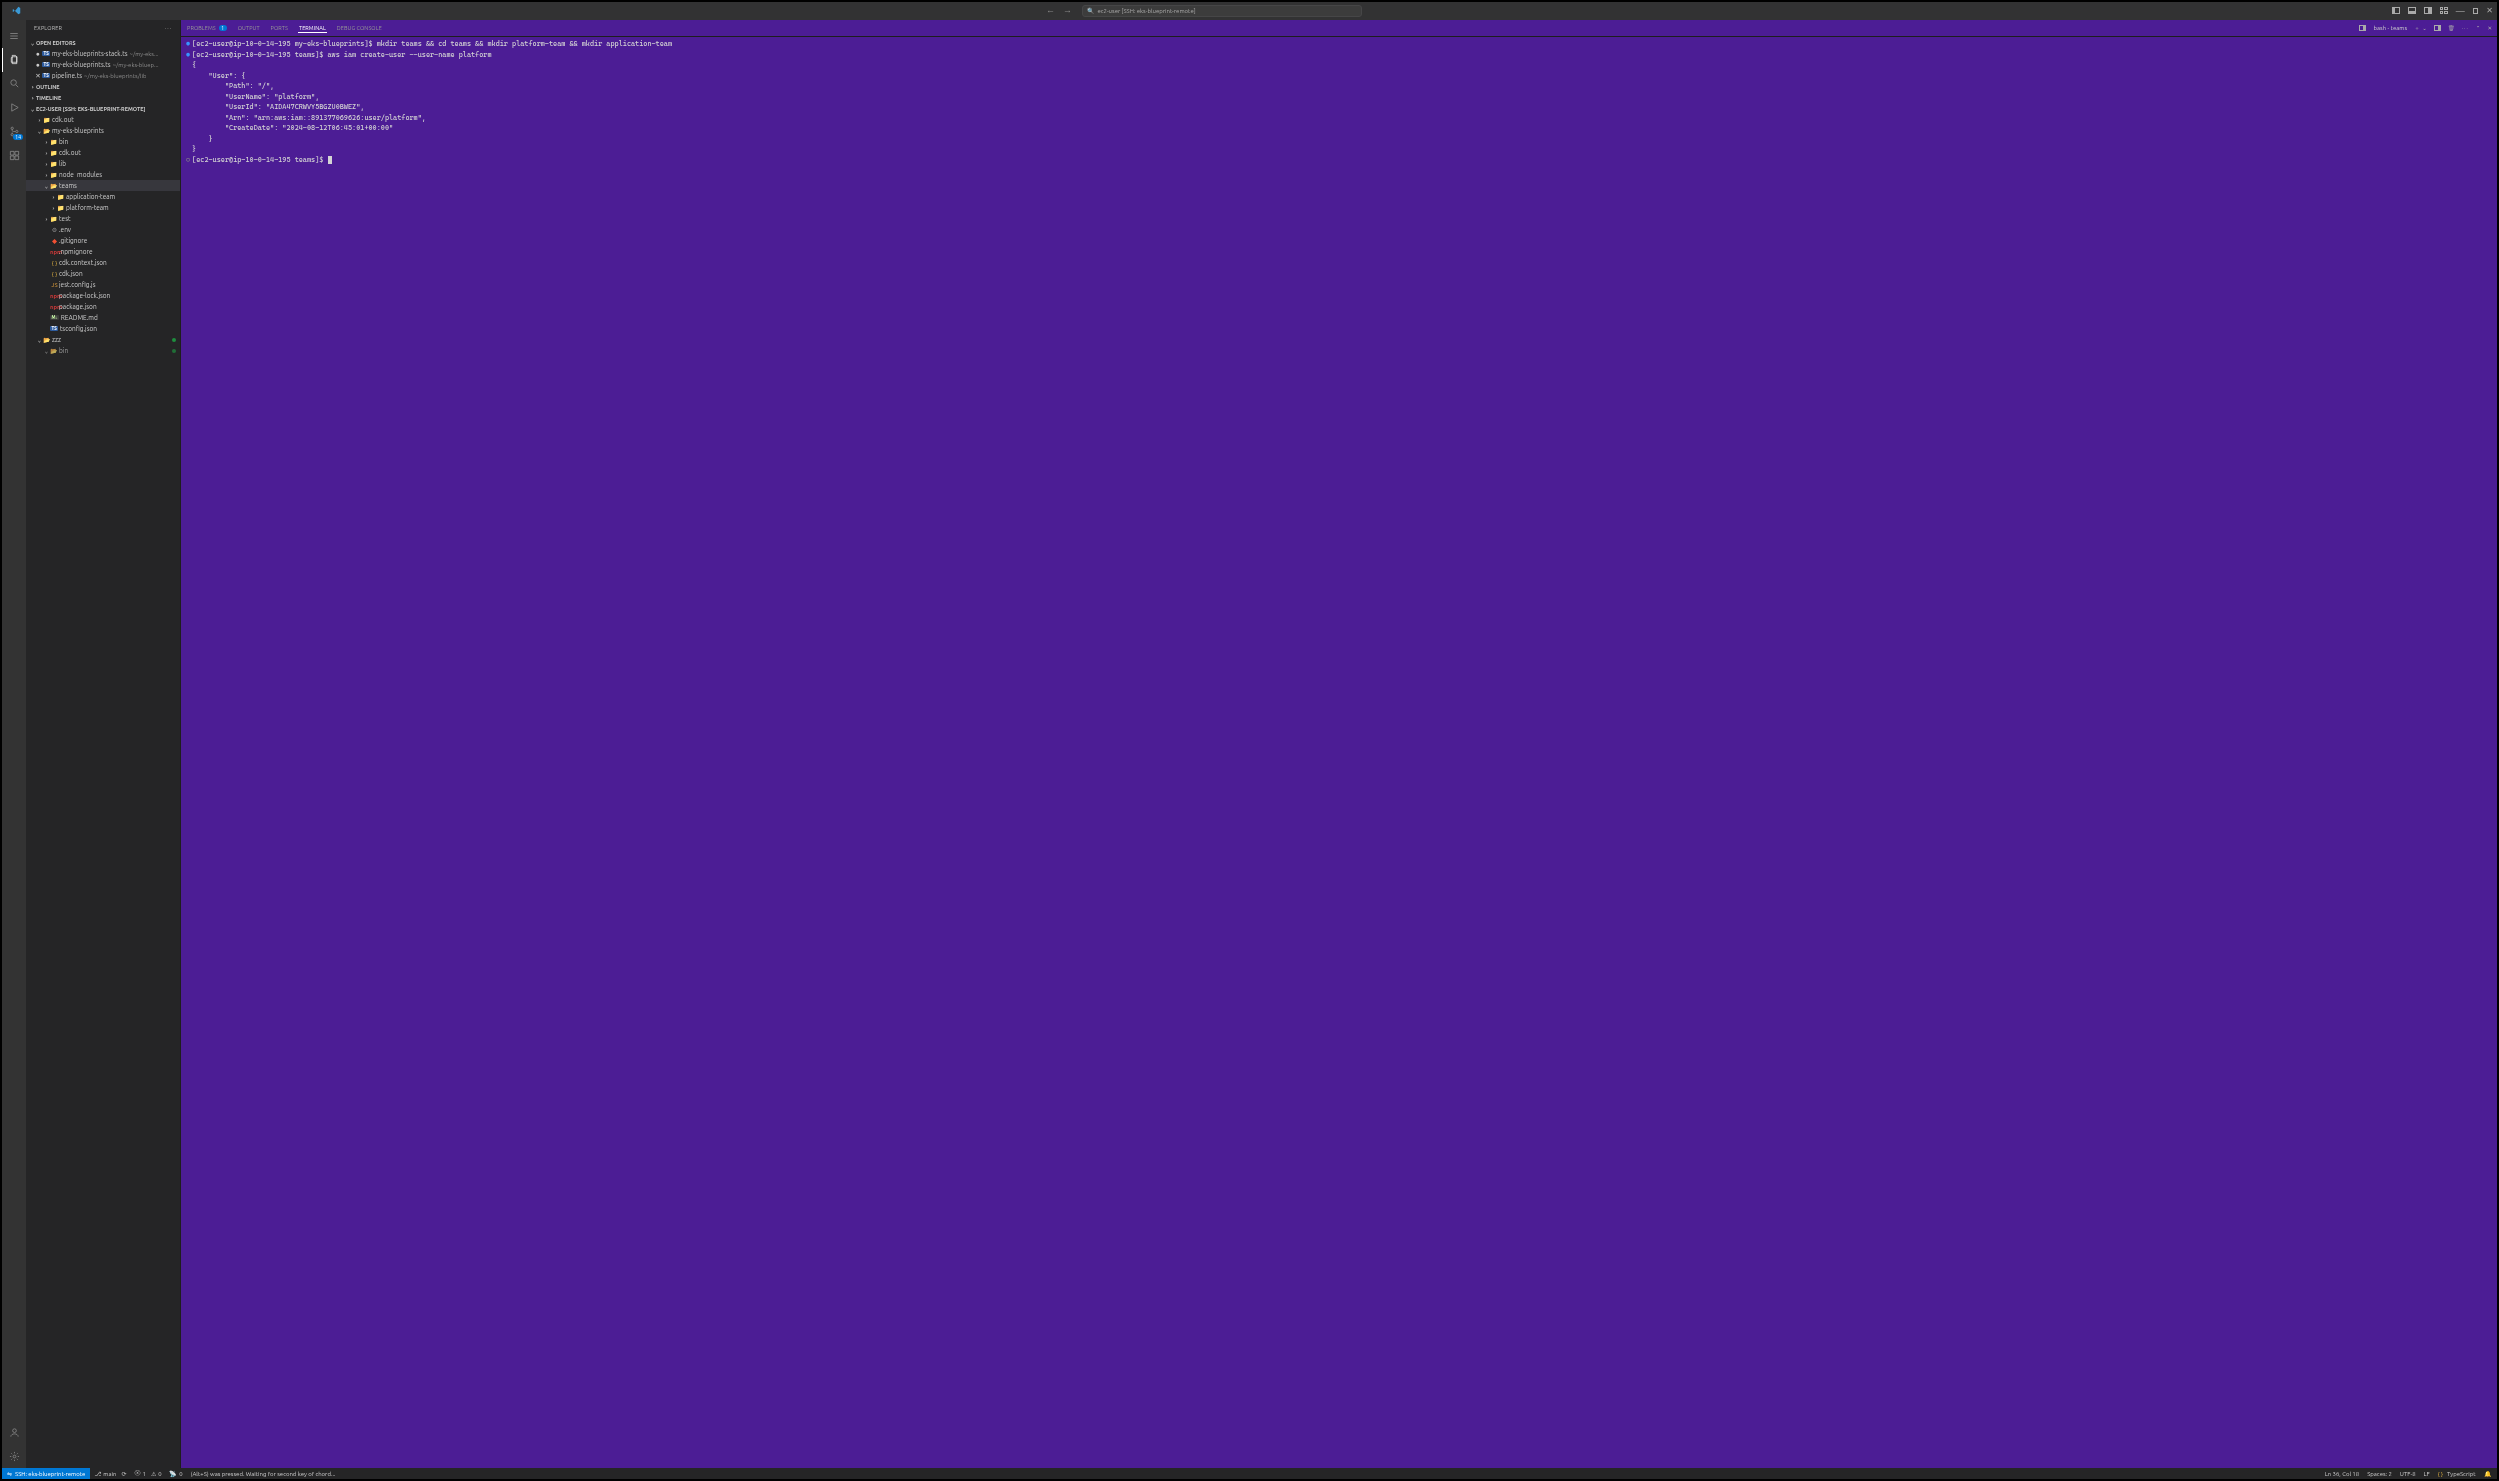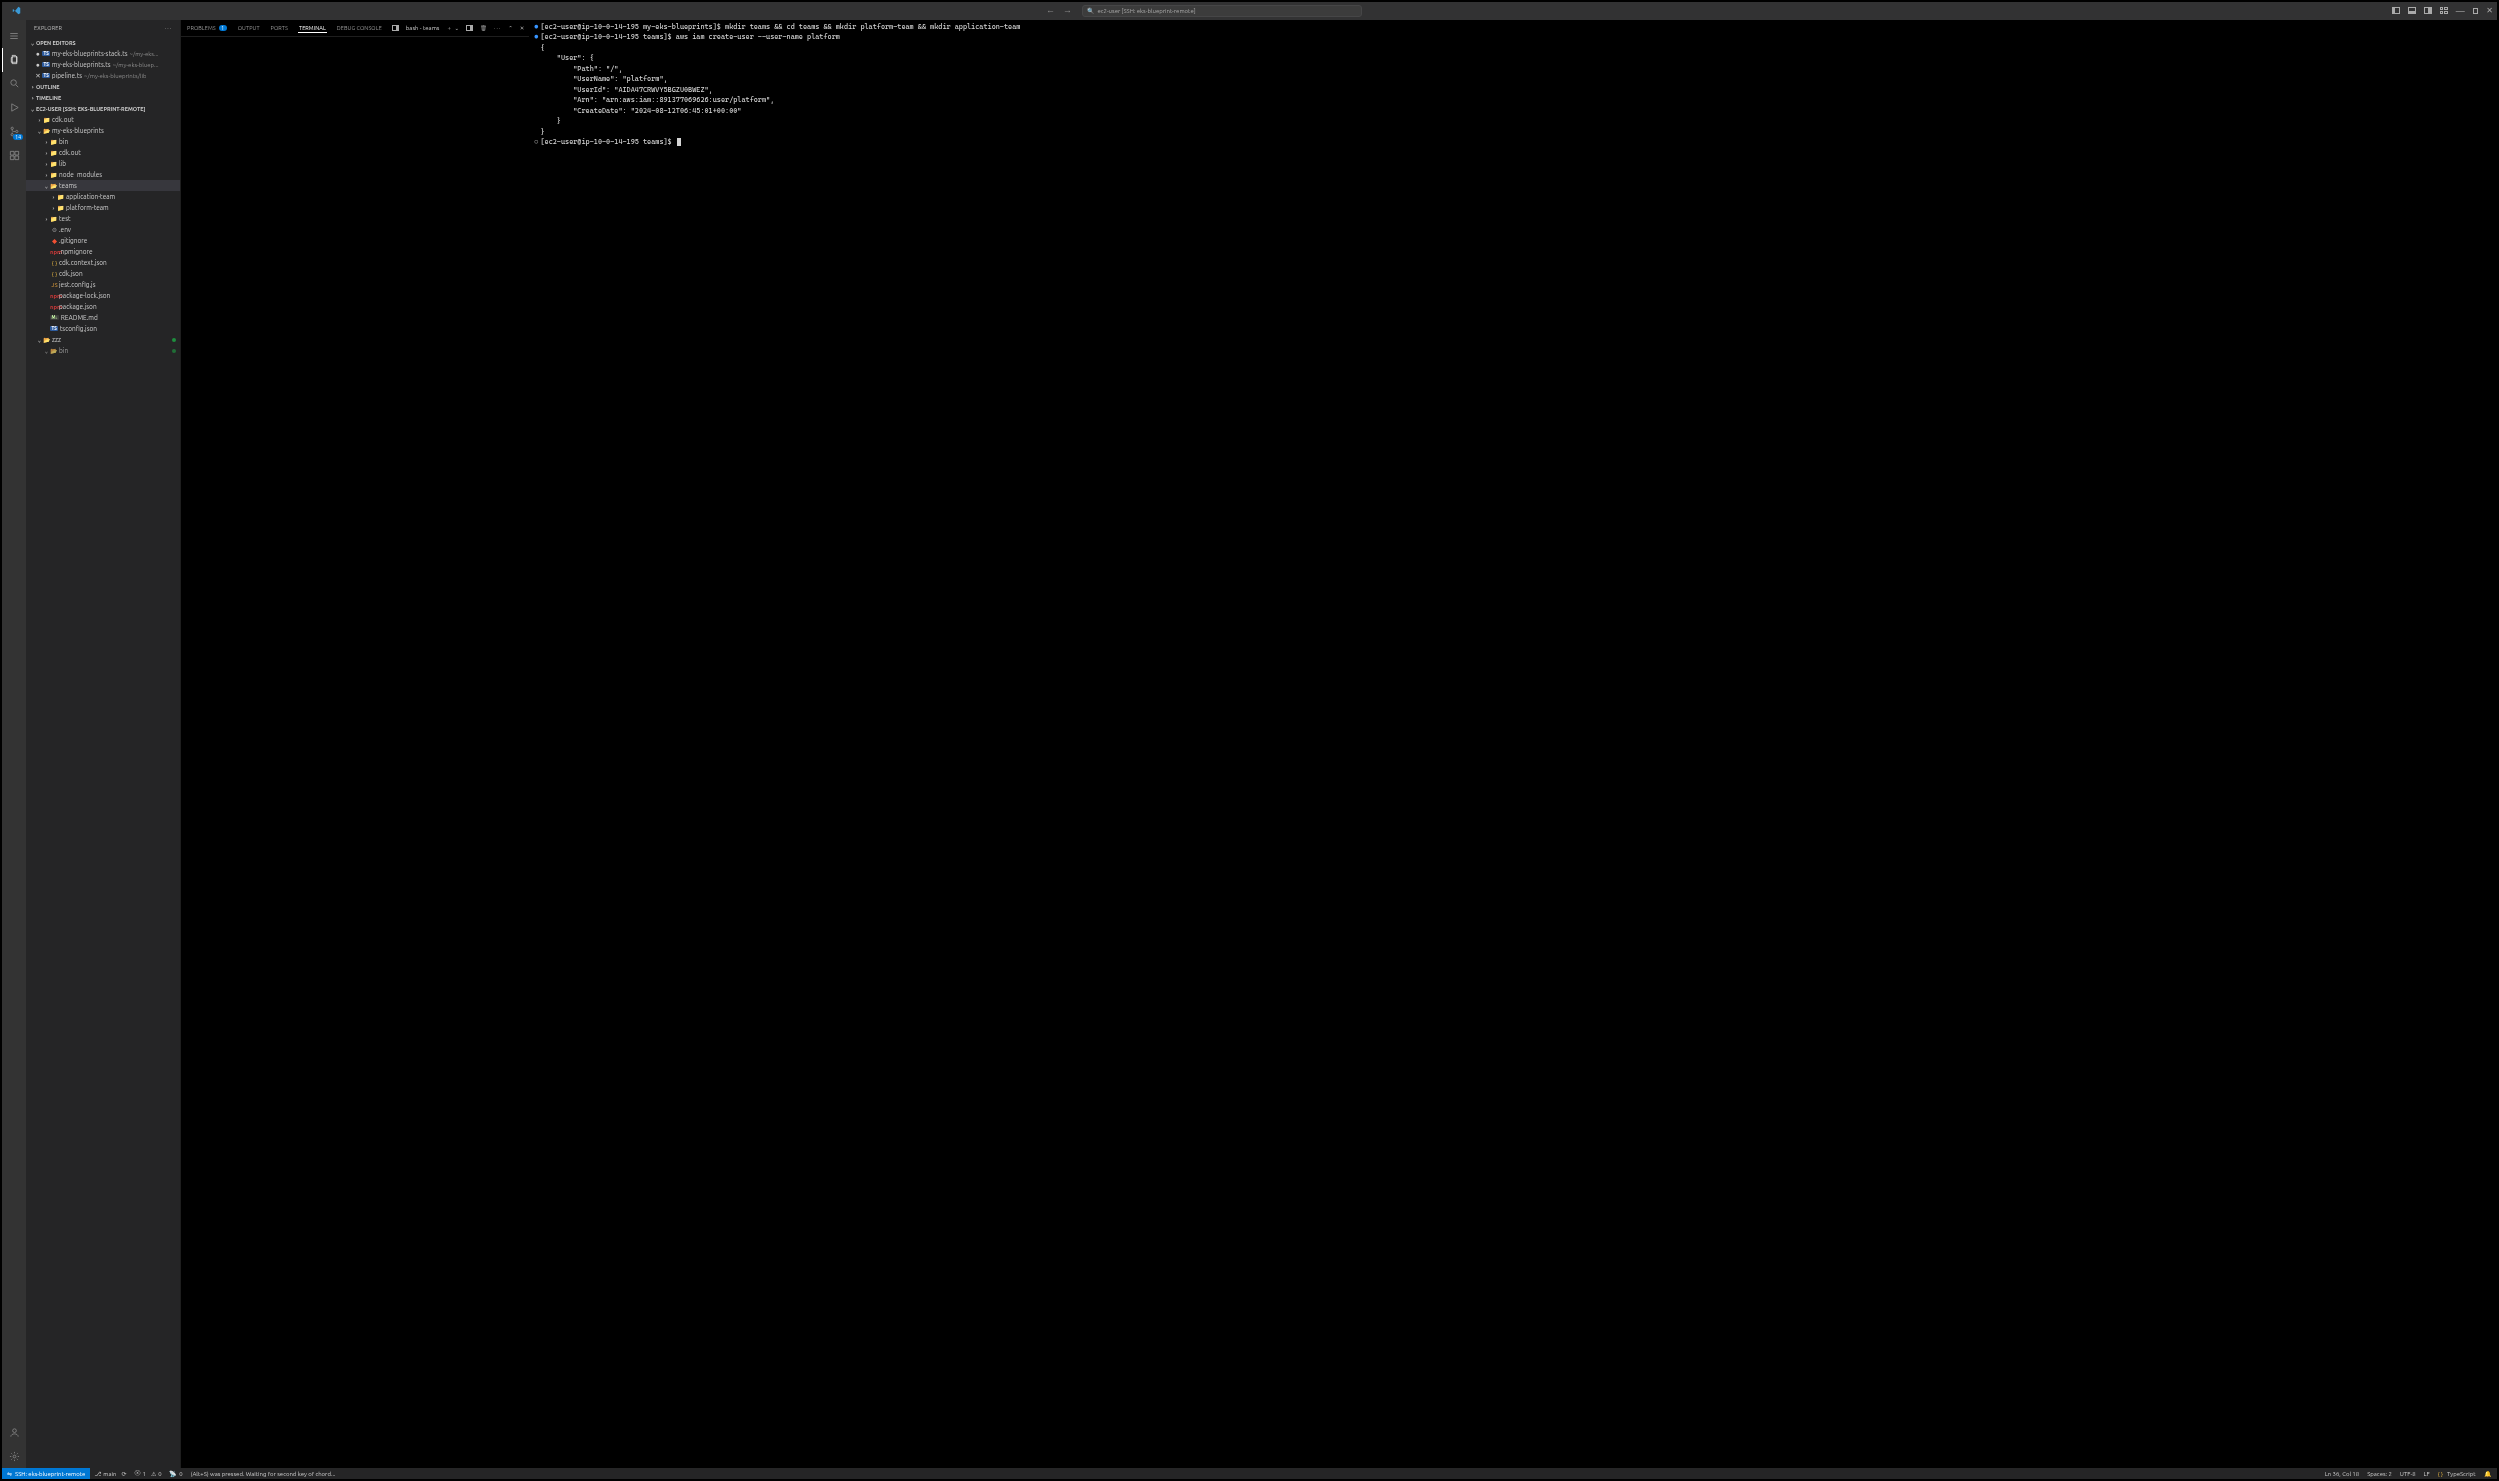--- a/index.html
+++ b/index.html
@@ -112,21 +112,21 @@
 .npm-ico  { color:#cb3837; font-size:5px; font-weight:700; }
 .gear-ico { color:#888; }
 .git-ico  { color:#f05033; font-weight:700; }
 .folder-ico { color:#c09553; }
 .folder-open { color:#dcb67a; }
 .green-ico { color:#4caf50; }
 .pink-ico { color:#c2185b; }
 .red-ico  { color:#e53935; }
 
 
-#editor { flex:1; display:flex; flex-direction:row; background:#000000; min-width:0;justify-content:center; }
+#editor { flex:1; display:flex; flex-direction:column; background:#4c1d95; min-width:0;justify-content:center; }
 #panel-tabs {
   height:17.5px; display:flex; align-items:center;
   padding:0 5px; gap:9px; border-bottom:0.5px solid #1e1e1e;
   font-size:5.5px; color:#969696;
 }
 #panel-tabs .ptab { cursor:pointer; padding:0 1px; text-transform:uppercase; letter-spacing:0.1px; display:flex; align-items:center; gap:3px;}
 #panel-tabs .ptab.active { color:#fff; border-bottom:0.5px solid #fff; padding-bottom:1px; margin-bottom:-1.5px;}
 #panel-tabs .badge { background:#0078d4; color:#fff; border-radius:4.5px; font-size:5px; padding:0 2.5px; }
 #panel-tabs .right { margin-left:auto; display:flex; align-items:center; gap:7px; color:#aaa; }
 #panel-tabs .right .termlbl { font-size:6px; color:#ccc; text-transform:none;}

